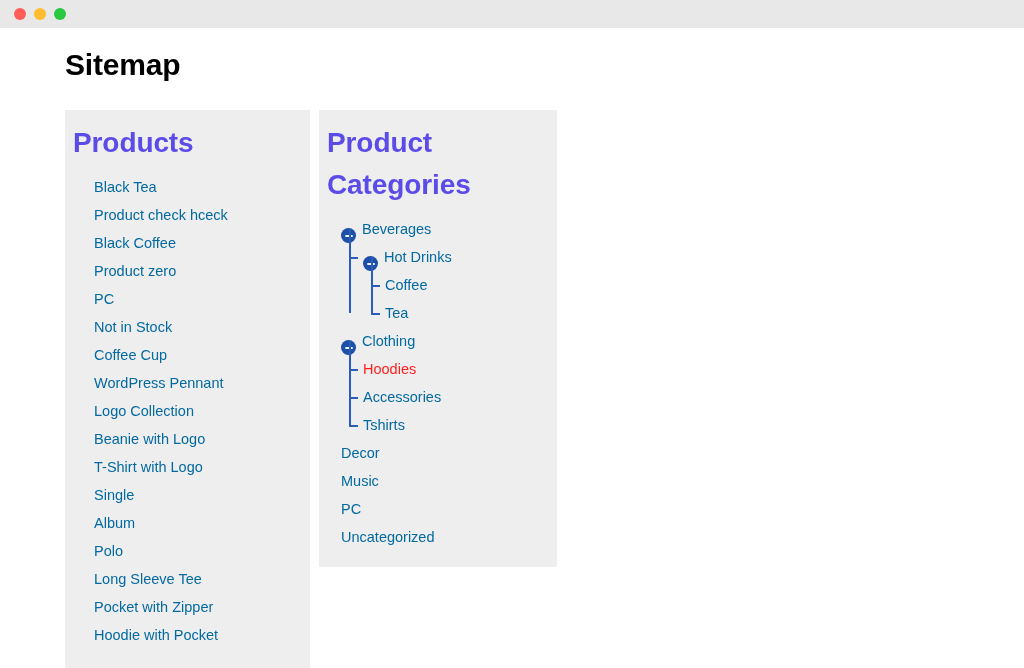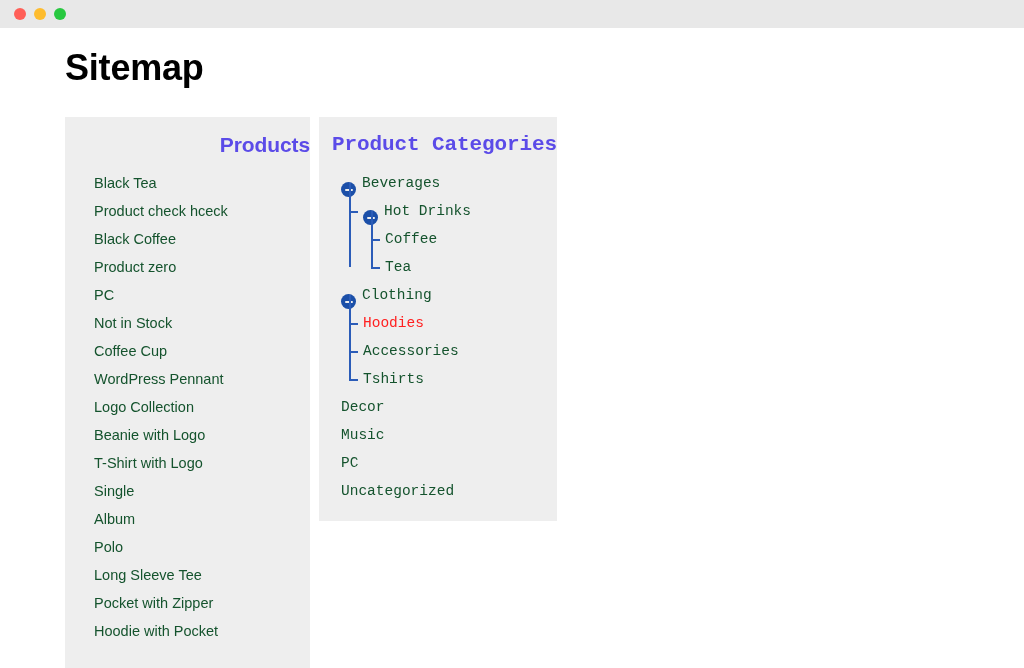--- a/index.html
+++ b/index.html
@@ -35,21 +35,21 @@
     height: 640px;
     background: #ffffff;
     box-sizing: border-box;
     overflow: hidden;
     position: relative;
   }
 
   .page-title {
     margin: 0;
     padding: 20px 0 0 65px;
-    font-size: 36px;
+    font-size: 30px;
     font-weight: bold;
     color: #000000;
     letter-spacing: -0.2px;
     line-height: 1.1;
   }
 
   .columns {
     display: flex;
     align-items: flex-start;
     gap: 9px;
@@ -62,49 +62,47 @@
     box-sizing: border-box;
   }
   .panel-products {
     width: 245px;
     padding: 12px 0 14px 0;
     min-height: 576px;
   }
   .panel-categories {
     width: 238px;
     padding: 12px 0 16px 0;
-    font-family: Liberation Mono, monospace;
   }
 
   .panel-heading {
     margin: 0;
     padding: 0 0 0 8px;
-    font-size: 21px;
+    font-size: 28px;
     font-weight: bold;
     color: #5b4be8;
     line-height: 1.5;
     letter-spacing: -0.1px;
-    text-align: right;
   }
 
   
   ul.list {
     list-style: none;
     margin: 9px 0 0 0;
     padding: 0;
   }
   ul.list > li {
     padding: 0 8px 0 29px;
     height: 28px;
     line-height: 28px;
     white-space: nowrap;
     overflow: hidden;
   }
   a.link {
-    color: #14532d;
+    color: #0369a1;
     text-decoration: none;
     font-size: 14.5px;
     cursor: pointer;
   }
   a.link.alert { color: #ff2020; }
 
   
   .tree {
     margin: 9px 0 0 0;
     padding: 0 8px 0 22px;

